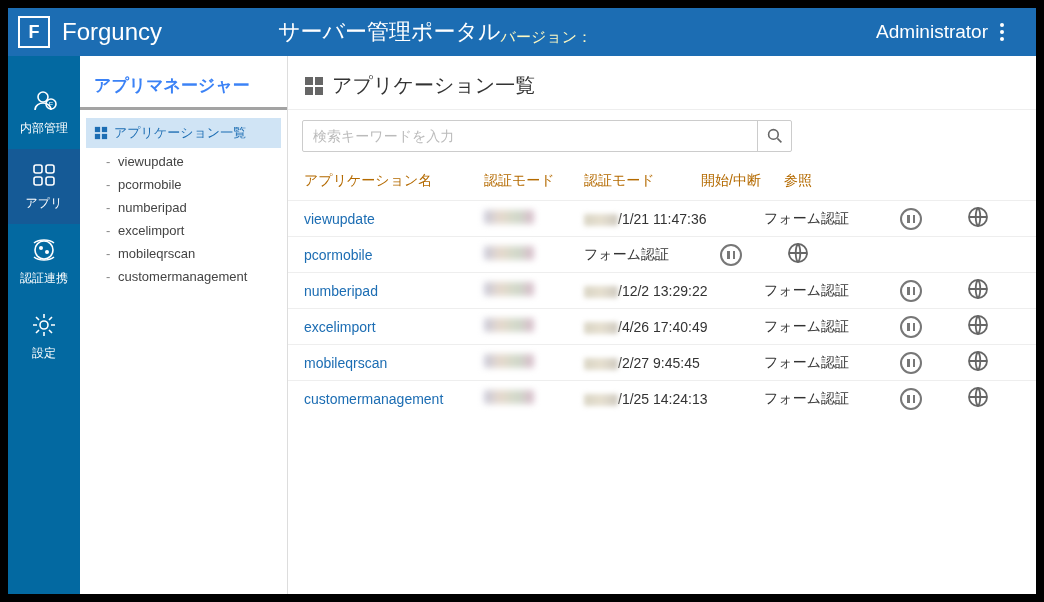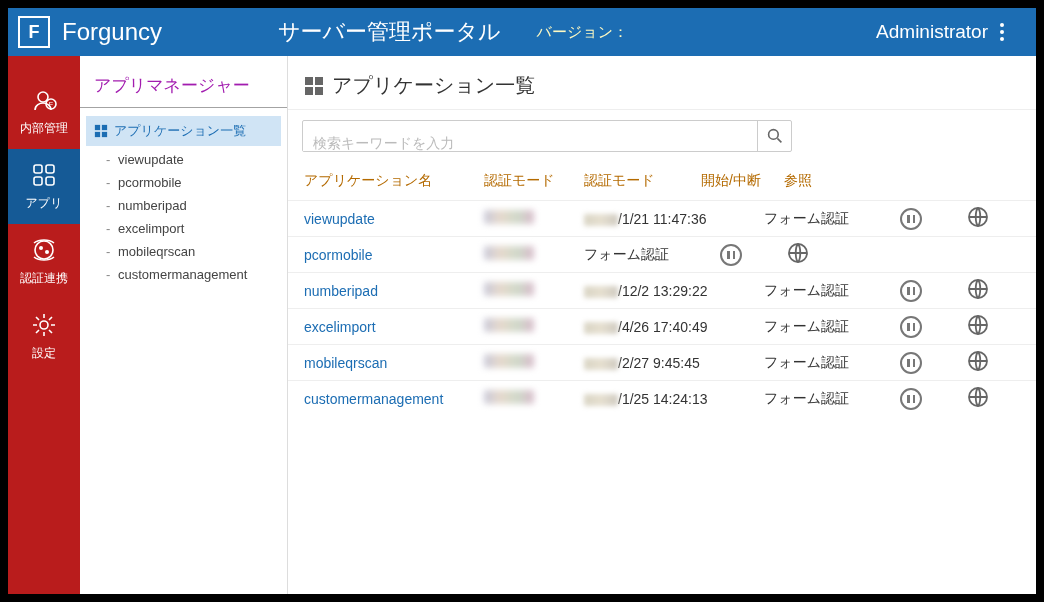--- a/index.html
+++ b/index.html
@@ -4,49 +4,49 @@
 <style>
 * { margin: 0; padding: 0; box-sizing: border-box; font-family: Arial, "MS PGothic", sans-serif; }
 body { background: #000; width: 1044px; height: 602px; overflow: hidden; }
 .frame { width: 1044px; height: 602px; padding: 8px; }
 .app { width: 100%; height: 100%; display: flex; flex-direction: column; background: #fff; }
 
 .header { height: 48px; background: #1c6db3; display: flex; align-items: center; color: #fff; }
 .header-left { width: 270px; display: flex; align-items: center; padding-left: 10px; gap: 12px; }
 .logo-box { width: 32px; height: 32px; border: 2px solid #fff; display: flex; align-items: center; justify-content: center; font-weight: bold; font-size: 18px; }
 .prod-name { font-size: 24px; font-weight: normal; }
-.header-center { font-size: 22px; flex: 1; display: flex; align-items: center; gap: 36px; }
+.header-center { font-size: 22px; flex: 1; display: flex; align-items: flex-end; }
 .header-version-label { font-size: 15px; color: #fef9c3; }
 .header-right { display: flex; align-items: center; gap: 12px; padding-right: 32px; font-size: 19px; }
 .dots { display: flex; flex-direction: column; gap: 3px; cursor: pointer; }
 .dots span { width: 4px; height: 4px; background: #fff; border-radius: 50%; }
 
 .body { flex: 1; display: flex; overflow: hidden; }
 
-.rail { width: 72px; background: #b91c1c; display: flex; flex-direction: column; align-items: center; padding-top: 18px; }
+.rail { width: 72px; background: #0369a1; display: flex; flex-direction: column; align-items: center; padding-top: 18px; }
 .rail-item { width: 100%; display: flex; flex-direction: column; align-items: center; gap: 6px; color: #fff; font-size: 12px; padding: 12px 0; cursor: pointer; }
 .rail-item.active { background: #155a96; }
 .rail-icon { width: 28px; height: 28px; display: flex; align-items: center; justify-content: center; }
 .rail-icon svg { stroke: #fff; fill: none; stroke-width: 1.6; }
 
 .leftpane { width: 208px; border-right: 1px solid #ddd; padding-top: 18px; }
-.leftpane-title { font-size: 17px; color: #a21caf; padding: 0 14px 10px; border-bottom: 1px solid #a3a3a3; }
+.leftpane-title { font-size: 17px; color: #3b82f6; padding: 0 14px 10px; border-bottom: 3px solid #a3a3a3; font-weight: bold; }
 .leftpane-tree { padding-top: 6px; }
 .tree-root { display: flex; align-items: center; gap: 6px; background: #d0e4f5; padding: 6px 8px; margin: 2px 6px; font-size: 13px; color: #1c6db3; cursor: pointer; }
 .tree-root svg { width: 14px; height: 14px; fill: #1c6db3; }
 .tree-child { padding: 4px 0 4px 26px; font-size: 13px; color: #444; cursor: pointer; display: flex; align-items: center; gap: 6px; }
 .tree-child::before { content: "-"; color: #888; width: 6px; }
 
 .main { flex: 1; display: flex; flex-direction: column; overflow: hidden; }
 .main-titlebar { display: flex; align-items: center; gap: 8px; padding: 16px 16px 10px; border-bottom: 1px solid #eee; }
 .main-titlebar svg { width: 20px; height: 20px; fill: #666; }
 .main-title { font-size: 20px; color: #333; }
 
 .searchwrap { padding: 10px 14px; }
-.searchbox { display: flex; align-items: flex-end; border: 1px solid #ccc; border-radius: 2px; height: 32px; width: 490px; }
+.searchbox { display: flex; align-items: center; border: 1px solid #ccc; border-radius: 2px; height: 32px; width: 490px; }
 .searchbox input { flex: 1; border: none; outline: none; padding: 0 10px; font-size: 14px; color: #333; }
 .searchbox input::placeholder { color: #bbb; }
 .searchbtn { width: 34px; height: 100%; display: flex; align-items: center; justify-content: center; border-left: 1px solid #ccc; cursor: pointer; }
 .searchbtn svg { width: 16px; height: 16px; stroke: #666; fill: none; stroke-width: 2; }
 
 .table { width: 100%; }
 .thead, .trow { display: flex; align-items: center; padding: 0 16px; font-size: 14px; }
 .thead { color: #b46a00; height: 38px; }
 .trow { height: 36px; border-top: 1px solid #eee; color: #333; }
 .col-name { width: 180px; }

